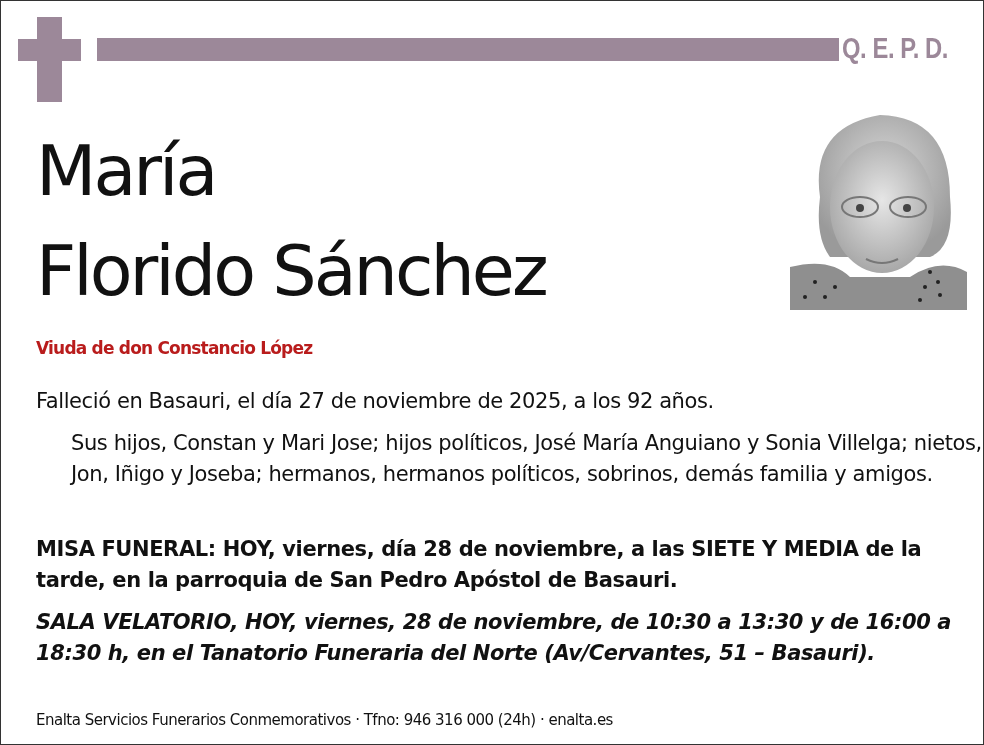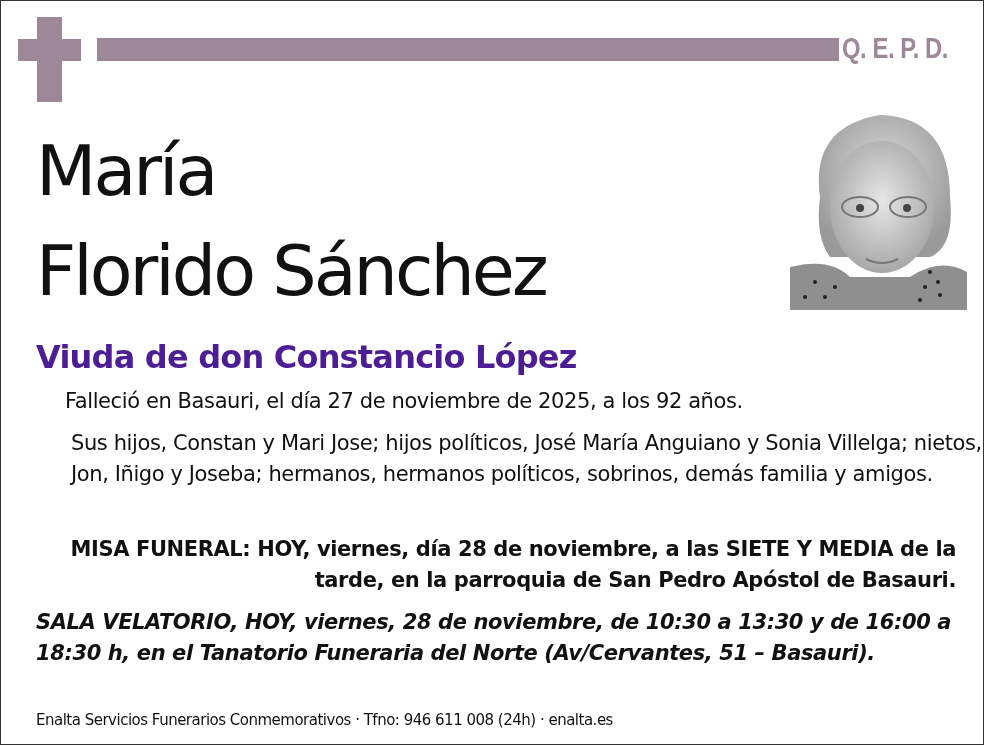--- a/index.html
+++ b/index.html
@@ -6,25 +6,25 @@
   body { width:984px; height:745px; position:relative; overflow:hidden; font-family:"DejaVu Sans", sans-serif; color:#111; }
   .frame { position:absolute; left:0; top:0; width:982px; height:743px; border:1px solid #333; }
   .cross-v { position:absolute; left:37px; top:17px; width:25px; height:85px; background:#9c8899; }
   .cross-h { position:absolute; left:18px; top:39px; width:63px; height:22px; background:#9c8899; }
   .hbar { position:absolute; left:97px; top:38px; width:742px; height:23px; background:#9c8899; }
   .qepd { position:absolute; left:842px; top:32px; font-family:"Liberation Sans", sans-serif; font-weight:bold; font-size:29px; color:#9c8899; letter-spacing:-0.5px; transform:scaleX(0.82); transform-origin:left top; white-space:nowrap; }
   .name { position:absolute; left:36px; font-family:"DejaVu Sans", sans-serif; font-weight:normal; font-size:70px; letter-spacing:-3px; color:#111; white-space:nowrap; }
   .name1 { top:130px; }
   .name2 { top:230px; }
   .photo { position:absolute; left:790px; top:107px; width:177px; height:203px; background:#fff; overflow:hidden; }
-  .sub { position:absolute; left:36px; top:338px; font-weight:bold; font-size:32px; color:#4c1d95; letter-spacing:-0.8px; white-space:nowrap; }
+  .sub { position:absolute; left:36px; top:338px; font-weight:bold; font-size:17px; color:#b91c1c; letter-spacing:-0.8px; white-space:nowrap; }
   .p { position:absolute; left:36px; width:920px; font-size:21px; line-height:31px; letter-spacing:-0.4px; }
-  .p1 { top:386px;margin-left:29px; }
+  .p1 { top:386px; }
   .p2 { top:428px;margin-left:35px; }
-  .p3 { top:534px; font-weight:bold;text-align:right; }
+  .p3 { top:534px; font-weight:bold; }
   .p4 { top:607px; font-weight:bold;font-style:italic; }
   .footer { position:absolute; left:36px; top:711px; font-size:15px; letter-spacing:-0.5px; white-space:nowrap; }
 </style>
 </head>
 <body>
 
 <div class="frame"></div>
 
 <div class="cross-v"></div>
 <div class="cross-h"></div>
@@ -69,13 +69,13 @@
   </svg>
 </div>
 
 <div class="sub">Viuda de don Constancio López</div>
 
 <div class="p p1">Falleció en Basauri, el día 27 de noviembre de 2025, a los 92 años.</div>
 <div class="p p2">Sus hijos, Constan y Mari Jose; hijos políticos, José María Anguiano y Sonia Villelga; nietos, Jon, Iñigo y Joseba; hermanos, hermanos políticos, sobrinos, demás familia y amigos.</div>
 <div class="p p3">MISA FUNERAL: HOY, viernes, día 28 de noviembre, a las SIETE Y MEDIA de la tarde, en la parroquia de San Pedro Apóstol de Basauri.</div>
 <div class="p p4">SALA VELATORIO, HOY, viernes, 28 de noviembre, de 10:30 a 13:30 y de 16:00 a 18:30 h, en el Tanatorio Funeraria del Norte (Av/Cervantes, 51 – Basauri).</div>
 
-<div class="footer">Enalta Servicios Funerarios Conmemorativos · Tfno: 946 611 008 (24h) · enalta.es</div>
+<div class="footer">Enalta Servicios Funerarios Conmemorativos · Tfno: 946 316 000 (24h) · enalta.es</div>
 
 </body></html>

